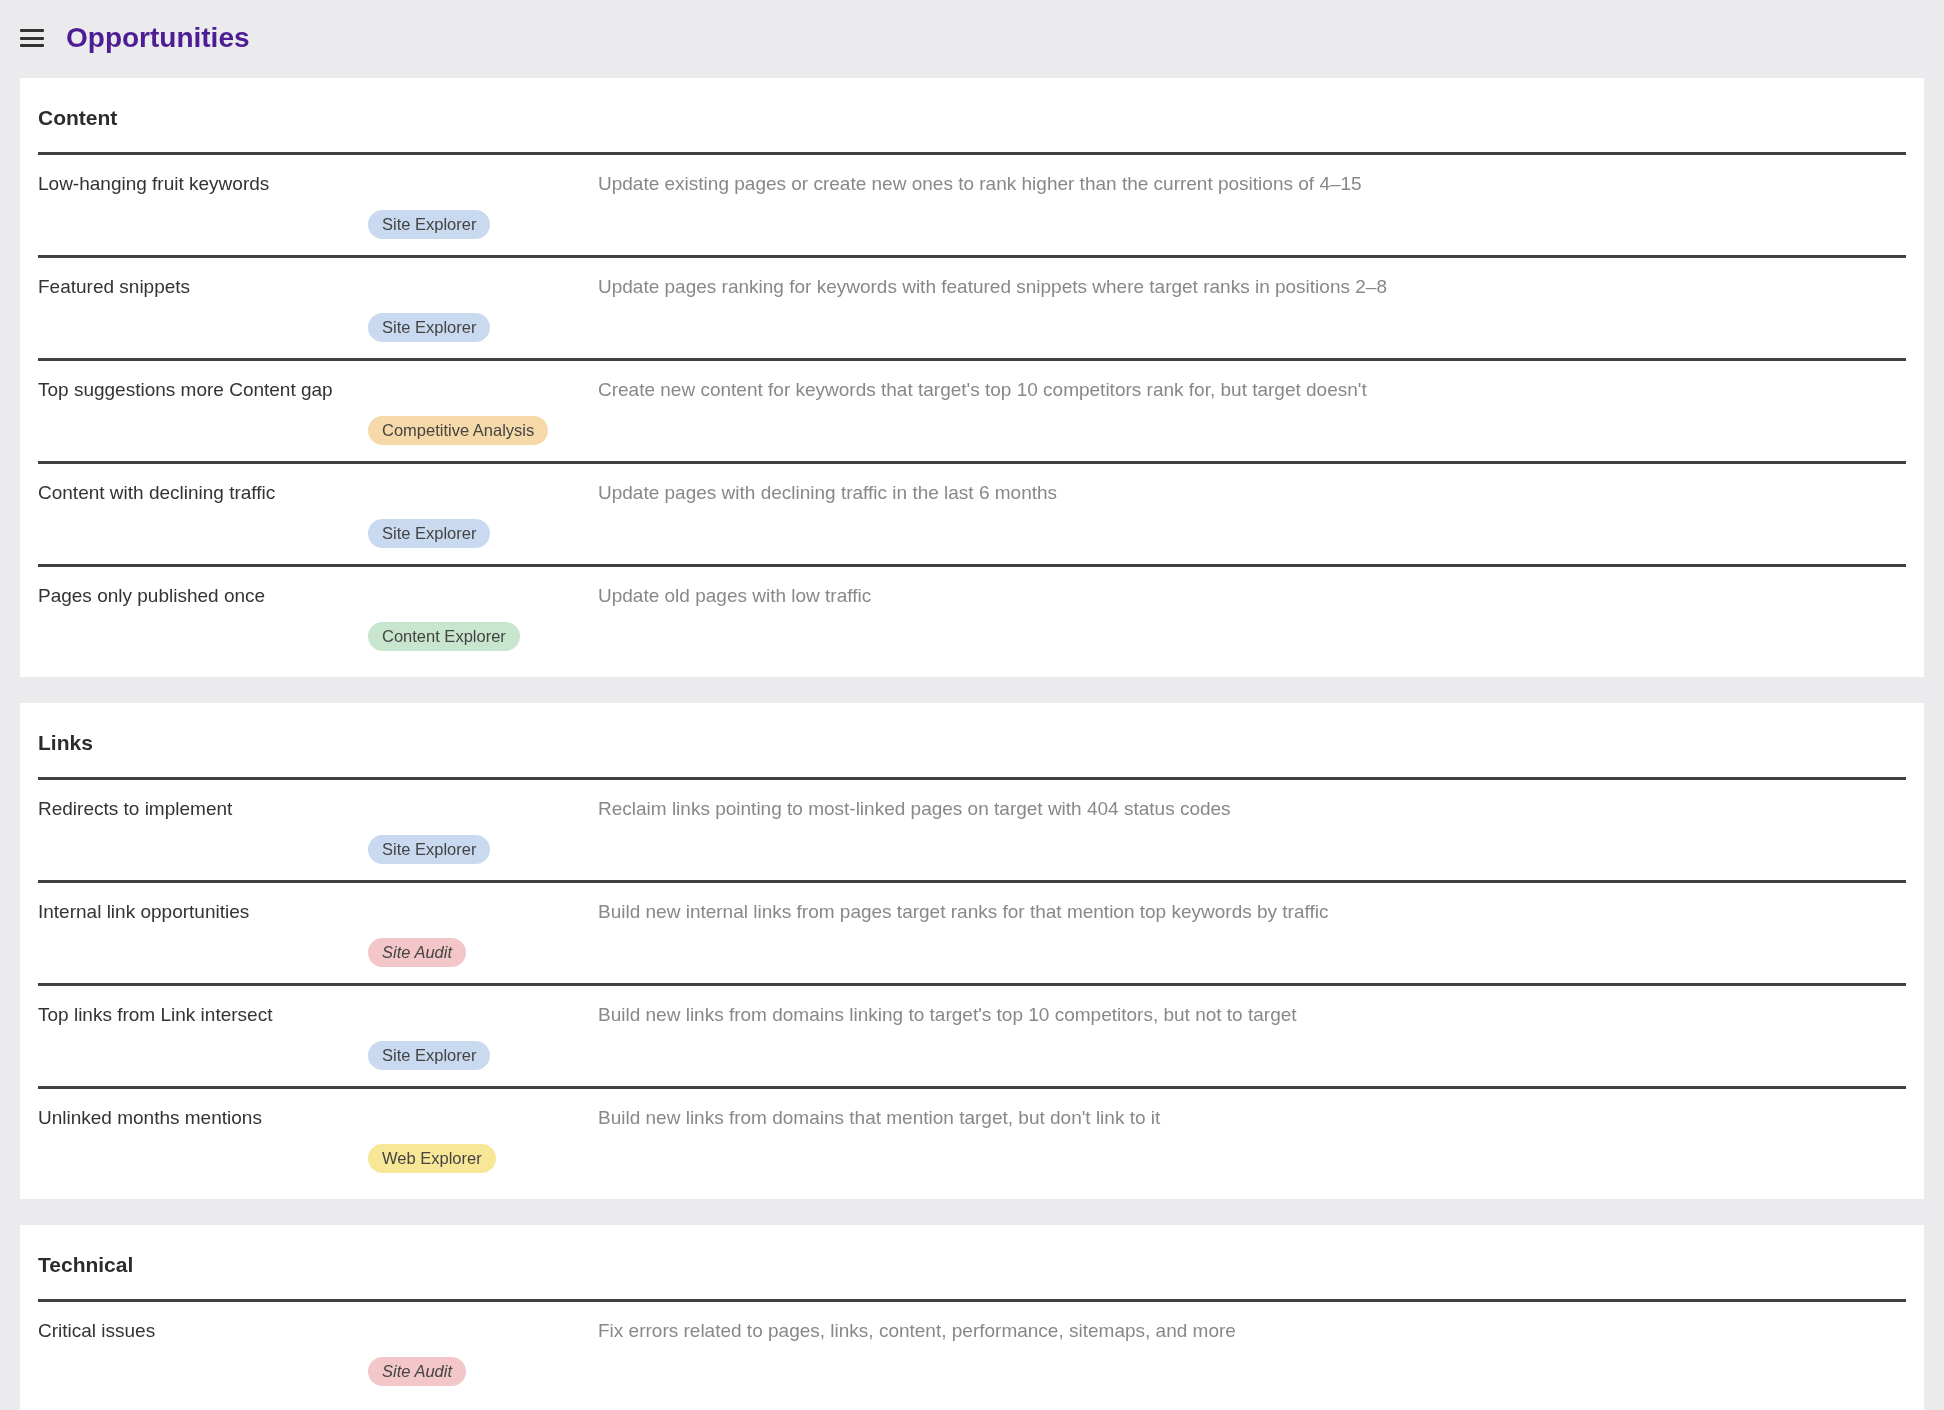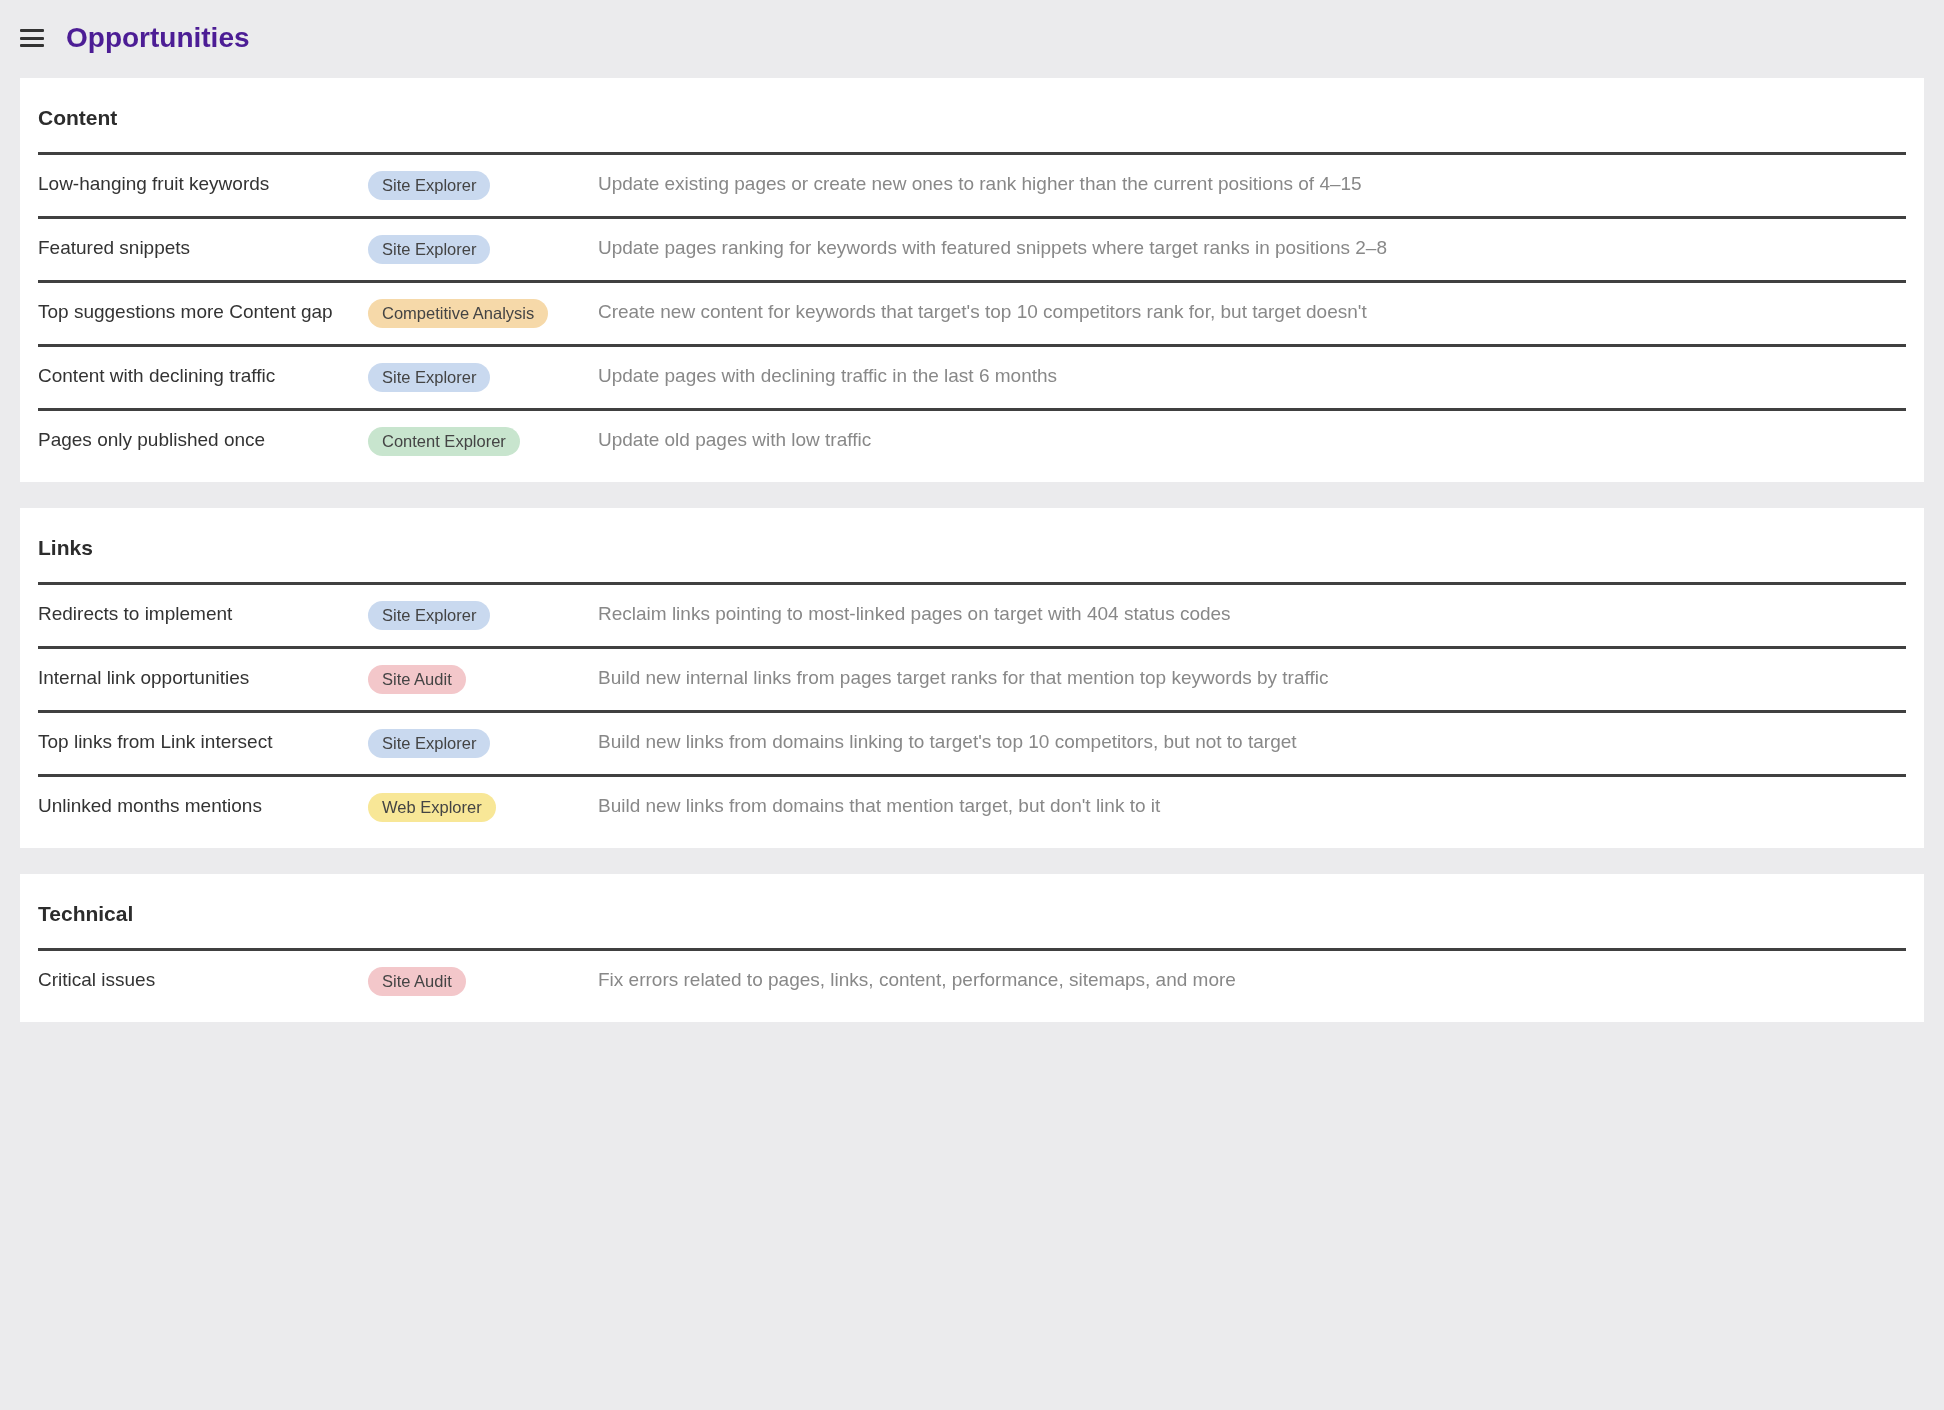--- a/index.html
+++ b/index.html
@@ -62,39 +62,41 @@
     .col-name {
       width: 330px;
       flex-shrink: 0;
       color: #333;
       font-size: 19px;
       padding-top: 2px;
     }
     .col-badge {
       width: 230px;
       flex-shrink: 0;
+      margin-top: 39px;
     }
     .badge {
       display: inline-block;
       padding: 5px 14px;
       border-radius: 999px;
       font-size: 16.5px;
       color: #444;
     }
     .badge-blue {
       background: #c9d9ef;
     }
     .badge-orange {
       background: #f6d9a9;
     }
     .badge-green {
       background: #c8e5ce;
     }
     .badge-red {
       background: #f3c7ca;
+      font-style: italic;
     }
     .badge-yellow {
       background: #f8e797;
     }
     .col-desc {
       flex: 1;
       color: #888;
       font-size: 19px;
       line-height: 1.4;
       word-break: break-all;

